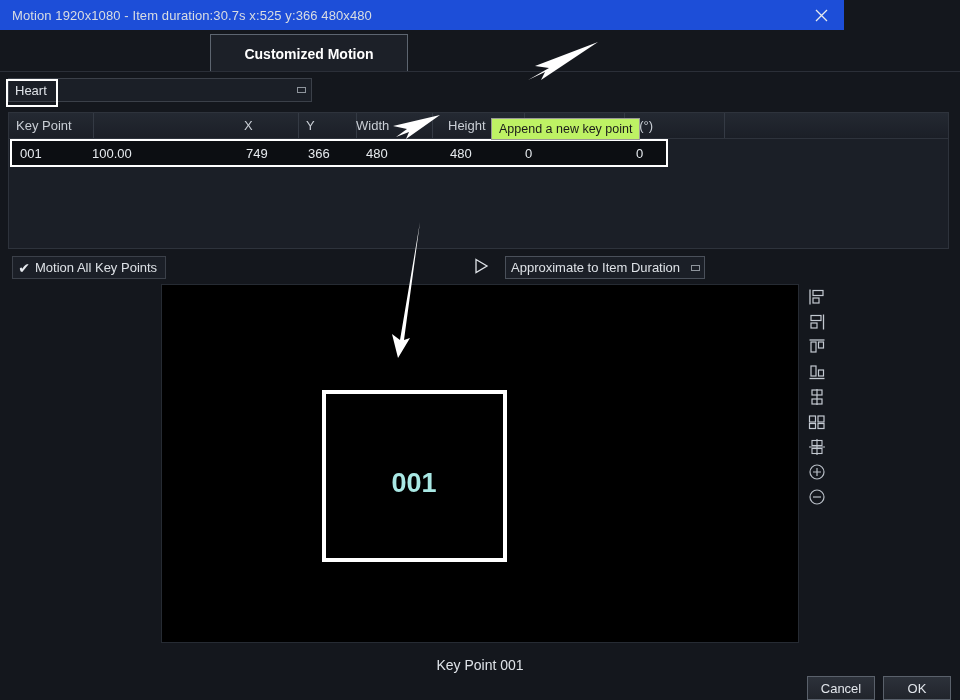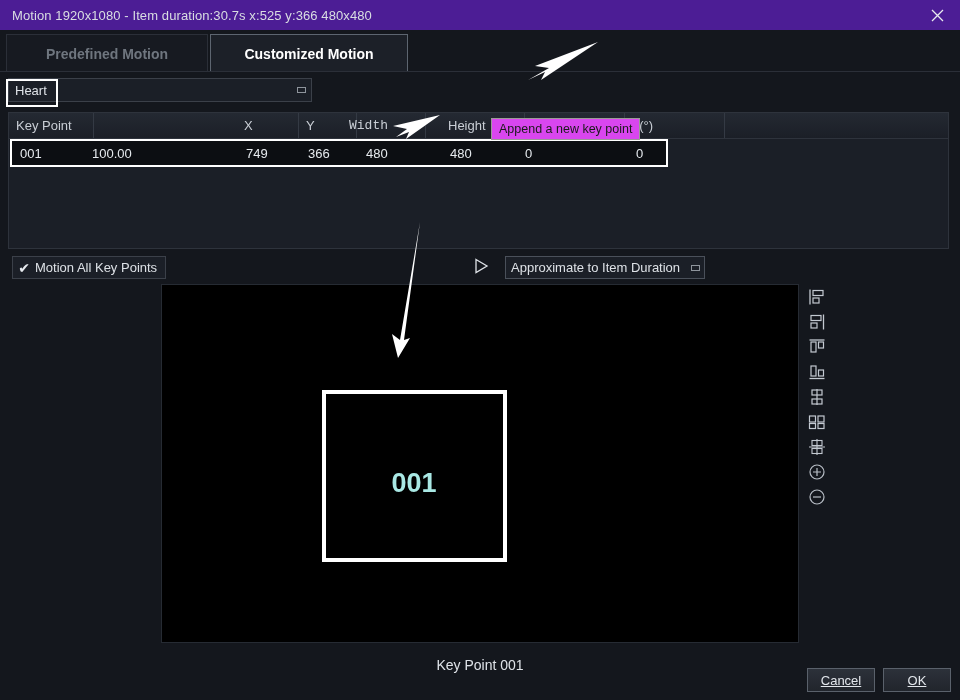--- a/index.html
+++ b/index.html
@@ -7,22 +7,22 @@
     width:960px;height:700px;overflow:hidden;
     background:#101318;
     font-family:"Liberation Sans", sans-serif;
     color:#d8dde3;
     -webkit-font-smoothing:antialiased;
   }
   .app{position:relative;width:960px;height:700px;background:#14171d;}
 
   
   .titlebar{
-    position:absolute;left:0;top:0;width:960px;height:30px;
-    background:#4c1d95;
+    position:absolute;left:0;top:0;width:844px;height:30px;
+    background:#1d4ed8;
     display:flex;align-items:center;
   }
   .titlebar .title{font-size:13px;color:#d9dde2;padding-left:12px;letter-spacing:.1px;}
   .titlebar .closebtn{
     position:absolute;right:0;top:0;width:46px;height:30px;
     display:flex;align-items:center;justify-content:center;
     color:#e8ebee;font-size:16px;line-height:1;
   }
 
   
@@ -109,21 +109,21 @@
     position:absolute;left:1px;top:26px;width:658px;height:28px;
     border:2px solid #ffffff;box-sizing:border-box;background:#0c0e12;
   }
   .cell{
     position:absolute;top:0;height:24px;display:flex;align-items:center;
     font-size:13px;color:#e6eaee;white-space:nowrap;
   }
 
   .tooltip{
     position:absolute;left:491px;top:118px;height:22px;
-    background:#d946ef;color:#1a1a1a;font-size:12.5px;
+    background:#bef264;color:#1a1a1a;font-size:12.5px;
     display:flex;align-items:center;padding:0 7px;
     border:1px solid #9a9a95;box-sizing:border-box;white-space:nowrap;
   }
 
   
   .previewrow{position:absolute;left:0;top:256px;width:960px;height:26px;}
   .chkbox{
     position:absolute;left:12px;top:0;height:23px;
     background:#1b1f27;border:1px solid #3b4049;box-sizing:border-box;
     display:flex;align-items:center;padding-right:8px;
@@ -164,25 +164,25 @@
     display:flex;align-items:center;justify-content:center;
   }
 
   
   .kplabel{
     position:absolute;left:0;top:657px;width:960px;
     text-align:center;font-size:14px;color:#dfe3e8;
   }
   .btnrow{position:absolute;left:0;top:668px;width:960px;height:26px;}
   .dbtn{
-    position:absolute;top:0;height:24px;
+    position:absolute;top:8px;height:24px;
     background:linear-gradient(#2c313a,#21252c);
     border:1px solid #5a616b;box-sizing:border-box;
     display:flex;align-items:center;justify-content:center;
-    font-size:13px;color:#e2e6eb;text-decoration:underline;
+    font-size:13px;color:#e2e6eb;
   }
   .dbtn.cancel{left:807px;width:68px;}
   .dbtn.ok{left:883px;width:68px;}
 
   
   .anno{position:absolute;left:0;top:0;width:960px;height:700px;pointer-events:none;}
 </style>
 </head>
 <body>
 
@@ -191,23 +191,20 @@
   <div class="titlebar">
     <div class="title">Motion 1920x1080 - Item duration:30.7s x:525 y:366 480x480</div>
     <div class="closebtn">
       <svg width="13" height="13" viewBox="0 0 13 13" aria-hidden="true">
         <path d="M1 1 L12 12 M12 1 L1 12" stroke="#e8ebee" stroke-width="1.3" fill="none"></path>
       </svg>
     </div>
   </div>
 
   <div class="tabstrip">
-    <div class="tab inactive">
-      <span>Predefined Motion</span>
-    </div>
     <div class="tab active">
       <span>Customized Motion</span>
     </div>
   </div>
   <div class="tabunderline"></div>
 
   <div class="toolbar">
 
     <div class="combo">
       <div class="cval">Heart</div>
@@ -309,21 +306,21 @@
   </div>
 
   <div class="focusring"></div>
 
   <div class="table">
 
     <div class="thead">
       <div class="th" style="left:0px;width:85px;">Key Point</div>
       <div class="th" style="left:228px;width:62px;">X</div>
       <div class="th" style="left:290px;width:58px;">Y</div>
-      <div class="th" style="left:333px;width:84px;font-family:Liberation Mono, monospace;">Width</div>
+      <div class="th" style="left:340px;width:84px;">Width</div>
       <div class="th" style="left:432px;width:84px;">Height</div>
       <div class="th" style="left:516px;width:100px;"></div>
       <div class="th" style="left:616px;width:100px;">e(°)</div>
       <div class="th" style="left:716px;width:223px;border-right:none;"></div>
     </div>
 
     <div class="rowwrap">
       <div class="cell" style="left:8px;">001</div>
       <div class="cell" style="left:80px;">100.00</div>
       <div class="cell" style="left:234px;">749</div>

